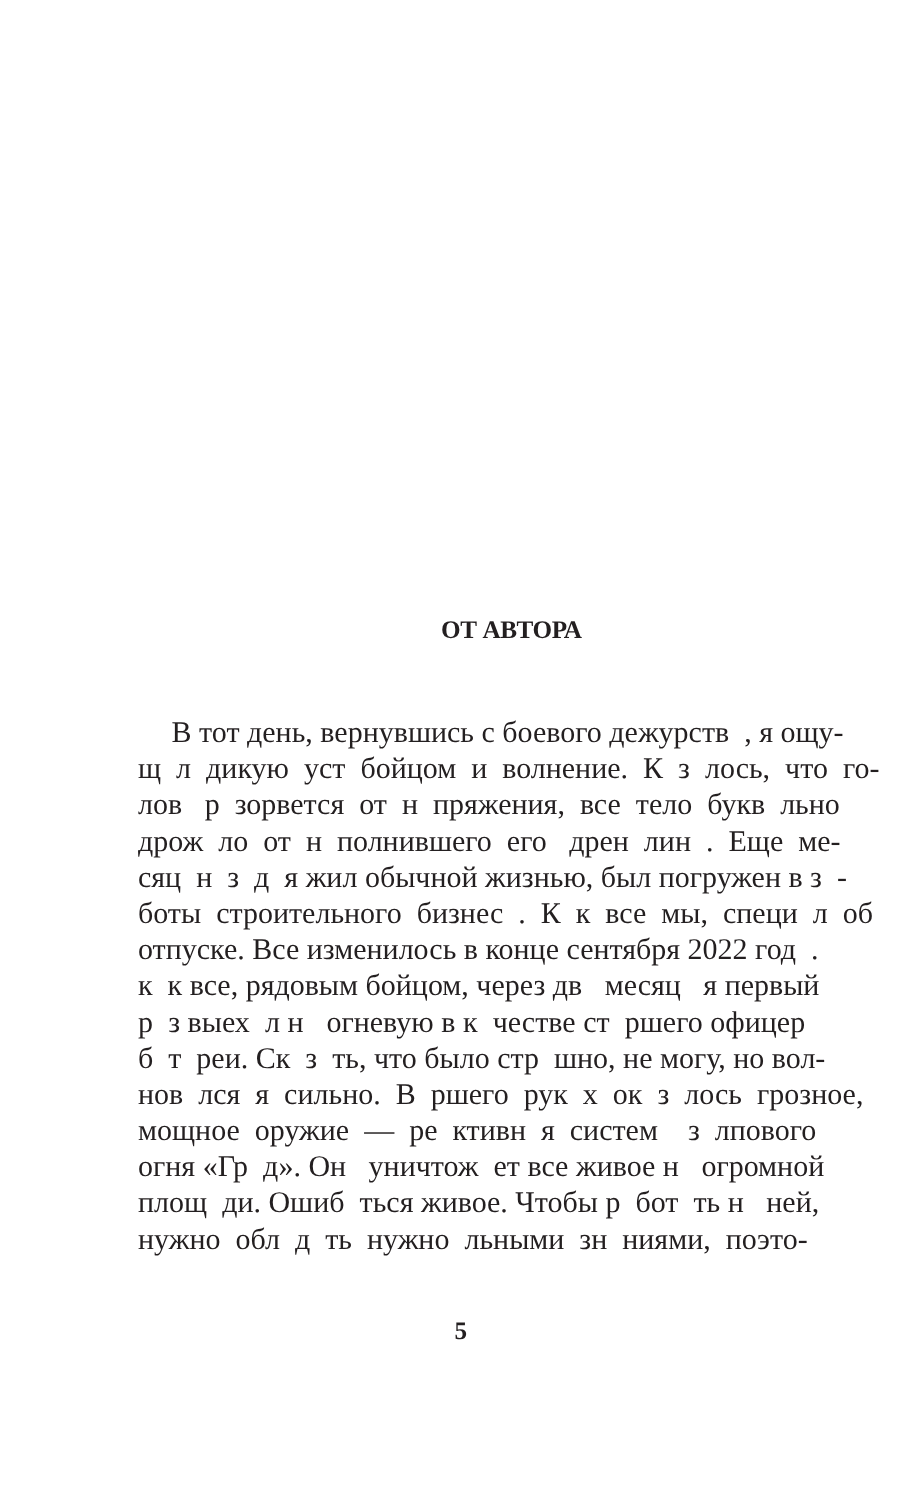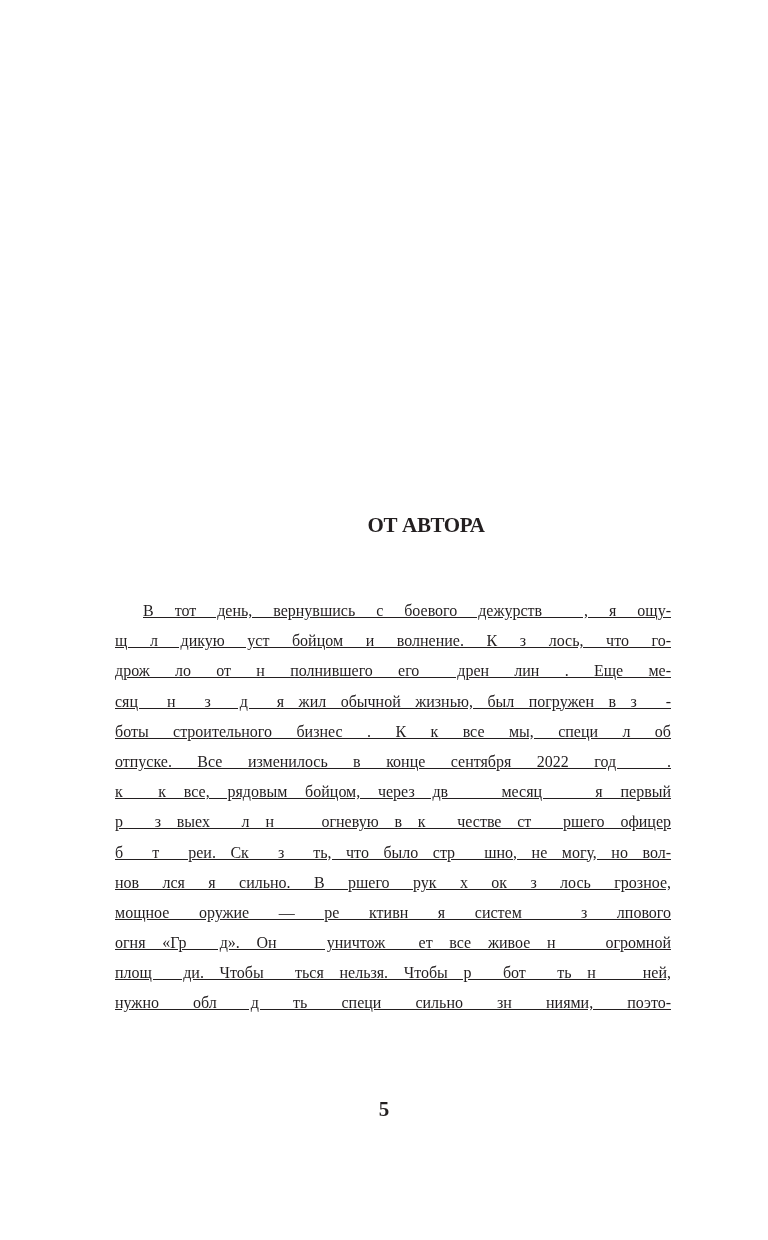--- a/index.html
+++ b/index.html
@@ -32,23 +32,22 @@
       font-size: 21px;
       letter-spacing: -0.3px;
       line-height: 30px;
       margin-left: 42px;
     }
     .body-text {
       position: absolute;
       top: 596px;
       left: 115px;
       width: 556px;
-      font-size: 16px;
+      font-size: 25px;
       line-height: 30.2px;
-      text-decoration: underline;
     }
     .line {
       display: block;
       white-space: pre;
       text-align: justify;
       text-align-last: justify;
       height: 30.2px;
     }
     .line.indent {
       padding-left: 28px;
@@ -66,28 +65,29 @@
   </style>
 </head>
 <body>
 
 <div class="page">
   <div class="heading">ОТ АВТОРА</div>
 
   <div class="body-text">
     <span class="line indent">В тот день, вернувшись с боевого дежурств  , я ощу-</span>
     <span class="line">щ  л  дикую  уст  бойцом  и  волнение.  К  з  лось,  что  го-</span>
+    <span class="line">лов   р  зорвется  от  н  пряжения,  все  тело  букв  льно</span>
     <span class="line">дрож  ло  от  н  полнившего  его   дрен  лин  .  Еще  ме-</span>
     <span class="line">сяц  н  з  д  я жил обычной жизнью, был погружен в з  -</span>
     <span class="line">боты  строительного  бизнес  .  К  к  все  мы,  специ  л  об</span>
     <span class="line">отпуске. Все изменилось в конце сентября 2022 год  .</span>
     <span class="line">к  к все, рядовым бойцом, через дв   месяц   я первый</span>
     <span class="line">р  з выех  л н   огневую в к  честве ст  ршего офицер</span>
     <span class="line">б  т  реи. Ск  з  ть, что было стр  шно, не могу, но вол-</span>
     <span class="line">нов  лся  я  сильно.  В  ршего  рук  х  ок  з  лось  грозное,</span>
     <span class="line">мощное  оружие  —  ре  ктивн  я  систем    з  лпового</span>
     <span class="line">огня «Гр  д». Он   уничтож  ет все живое н   огромной</span>
-    <span class="line">площ  ди. Чтобы  ться нельзя. Чтобы р  бот  ть н   ней,</span>
-    <span class="line">нужно  обл  д  ть  специ  сильно  зн  ниями,  поэто-</span>
+    <span class="line">площ  ди. Ошиб  ться живое. Чтобы р  бот  ть н   ней,</span>
+    <span class="line">нужно  обл  д  ть  нужно  льными  зн  ниями,  поэто-</span>
   </div>
 
   <div class="page-number">5</div>
 </div>
 
 </body></html>

